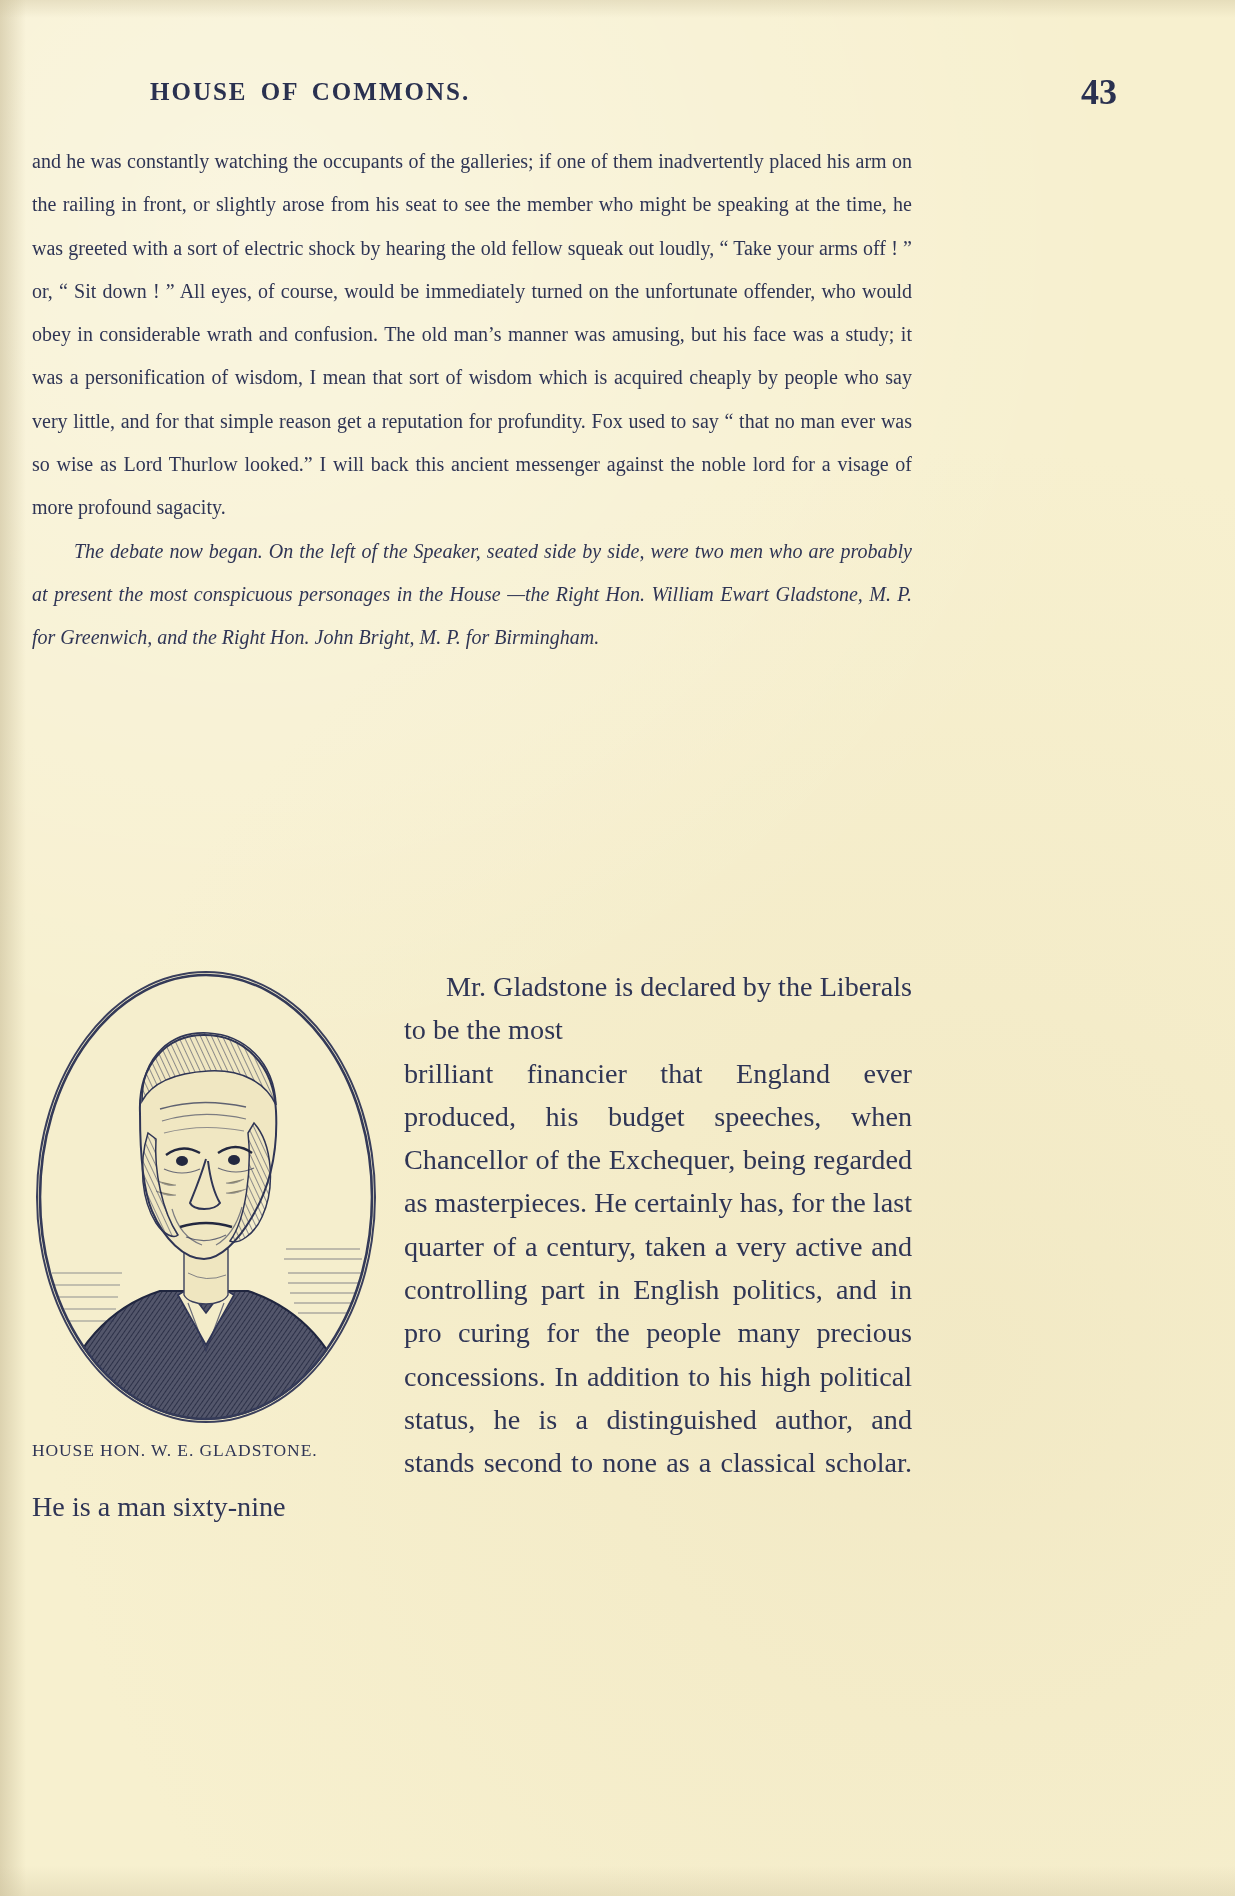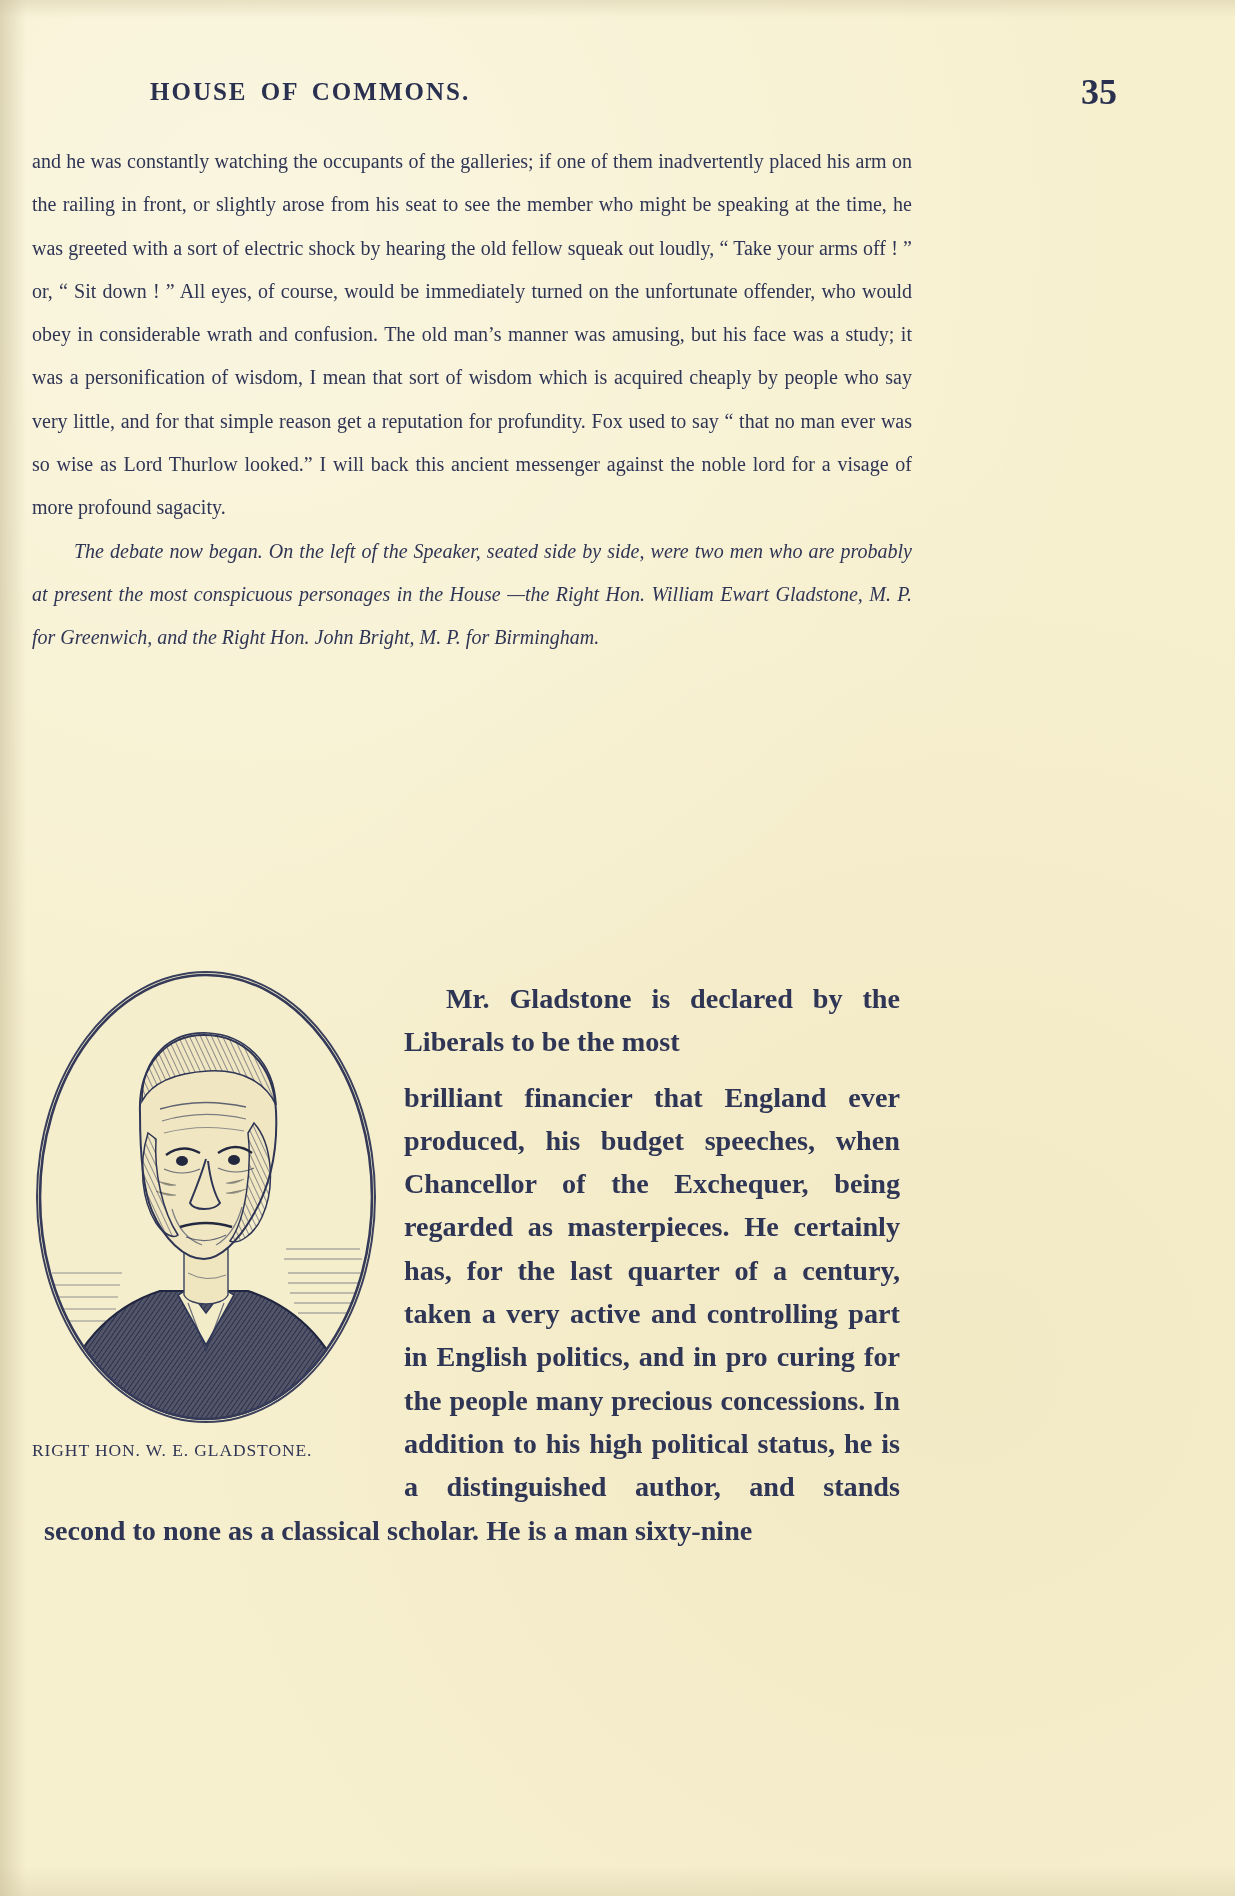--- a/index.html
+++ b/index.html
@@ -131,36 +131,36 @@
     letter-spacing: 0.9px;
     color: #2f3555;
     font-variant: small-caps;
     font-family: "Liberation Serif", serif;
     white-space: nowrap;
   }
   .wrapped {
     text-align: justify;
     text-justify: inter-word;
   }
-  .wrapped p { margin: 12px; font-weight: bold; }
+  .wrapped p { margin: 0; }
   .lead-line {
     text-indent: 42px;
   }
 </style>
 </head>
 <body>
 
 <div class="page">
   <div class="paper-edge-left"></div>
   <div class="paper-edge-top"></div>
   <div class="paper-edge-bottom"></div>
 
   <div class="header">
     <div class="running-head">HOUSE OF COMMONS.</div>
-    <div class="folio">35</div>
+    <div class="folio">43</div>
   </div>
 
   <div class="body-text">
     <p>and he was constantly watching the occupants of the galleries; if one of them inadvertently placed his arm on the railing in front, or slightly arose from his seat to see the member who might be speaking at the time, he was greeted with a sort of electric shock by hearing the old fellow squeak out loudly, “ Take your arms off ! ” or, “ Sit down ! ”  All eyes, of course, would be immediately turned on the unfortunate offender, who would obey in considerable wrath and confusion.  The old man’s manner was amusing, but his face was a study; it was a personification of wisdom, I mean that sort of wisdom which is acquired cheaply by people who say very little, and for that simple reason get a reputation for profundity.  Fox used to say “ that no man ever was so wise as Lord Thurlow looked.”  I will back this ancient messenger against the noble lord for a visage of more profound sagacity.</p>
     <p class="indent">The debate now began.  On the left of the Speaker, seated side by side, were two men who are probably at present the most conspicuous personages in the House —the Right Hon. William Ewart Gladstone, M. P. for Greenwich, and the Right Hon. John Bright, M. P. for Birmingham.</p>
   </div>
 
   <div class="lower-block">
     <div class="figure">
       <div class="portrait-frame">
@@ -248,21 +248,21 @@
                   <path d="M18 324 h 62"></path>
                 <path d="M20 336 h 58"></path>
                   <path d="M22 348 h 54"></path>
               </g>
             </g>
 
             <ellipse cx="168" cy="224" rx="166" ry="222" fill="none" stroke="#343a58" stroke-width="2.6"></ellipse>
           </svg>
         </div>
       </div>
-      <div class="fig-caption">RIGHT HON. W. E. GLADSTONE.</div>
+      <div class="fig-caption">HOUSE HON. W. E. GLADSTONE.</div>
     </div>
 
     <div class="wrapped">
       <p class="lead-line">Mr. Gladstone is declared by the Liberals to be the most</p>
       <p>brilliant financier that England ever produced, his budget speeches, when Chancellor of the Exchequer, being regarded as masterpieces.  He certainly has, for the last quarter of a century, taken a very active and controlling part in English politics, and in pro curing for the people many precious concessions.  In addition to his high political status, he is a distinguished author, and stands second to none as a classical scholar.  He is a man sixty-nine</p>
     </div>
   </div>
 </div>
 
 </body></html>

